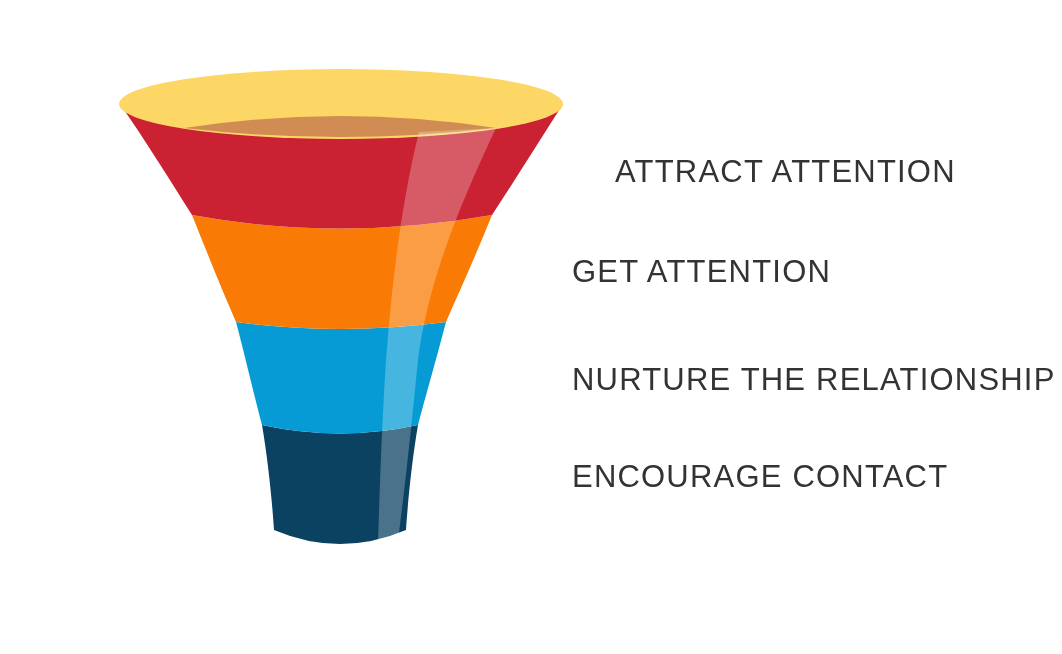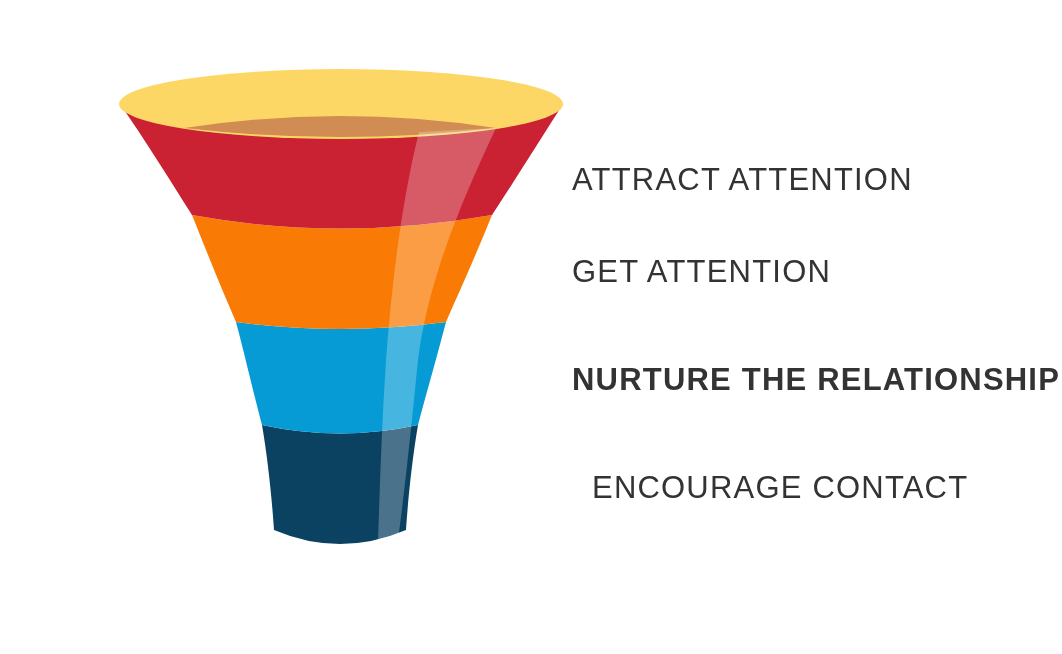--- a/index.html
+++ b/index.html
@@ -30,16 +30,16 @@
 
   <path d="M120,104 Q340,124 563,104 C540,140 515,180 492,215 Q340,242 192,215 C170,180 145,140 120,104 Z" fill="#ca2133"></path>
 
   <ellipse cx="341" cy="104" rx="222" ry="35" fill="#fdd766"></ellipse>
 
   <path d="M184,128 Q340,104 496,128 Q340,146 184,128 Z" fill="#d08c52"></path>
 
   <path d="M419,132 L496,128 C462,200 428,280 418,360 C412,420 406,480 398,540 L378,542 C380,480 382,420 386,360 C392,280 402,200 419,132 Z" fill="#ffffff" fill-opacity="0.26"></path>
 </svg>
 
-<div class="label" style="top:164px;">ATTRACT ATTENTION</div>
+<div class="label" style="top:156px;margin-left:43px;">ATTRACT ATTENTION</div>
 <div class="label" style="top:256px;">GET ATTENTION</div>
-<div class="label" style="top:364px;font-weight:bold;">NURTURE THE RELATIONSHIP</div>
-<div class="label" style="top:472px;margin-left:20px;">ENCOURAGE CONTACT</div>
+<div class="label" style="top:364px;">NURTURE THE RELATIONSHIP</div>
+<div class="label" style="top:461px;">ENCOURAGE CONTACT</div>
 
 </body></html>

